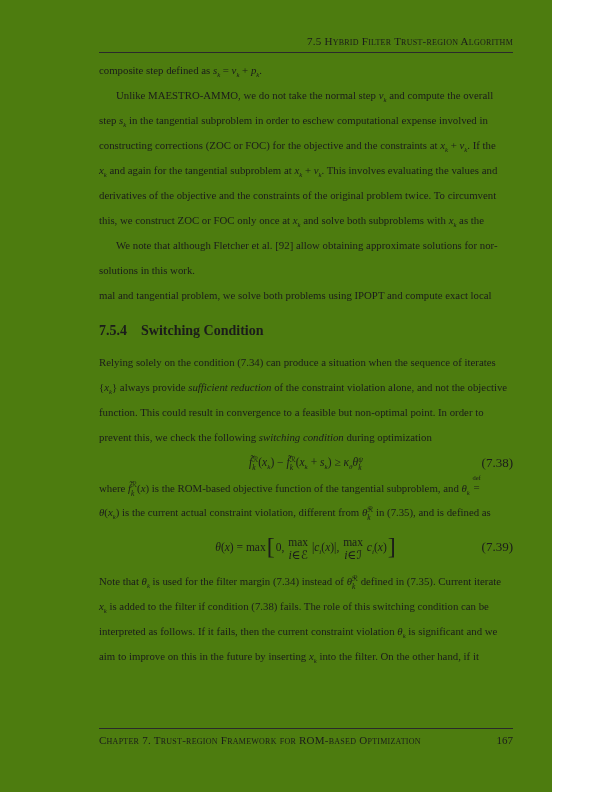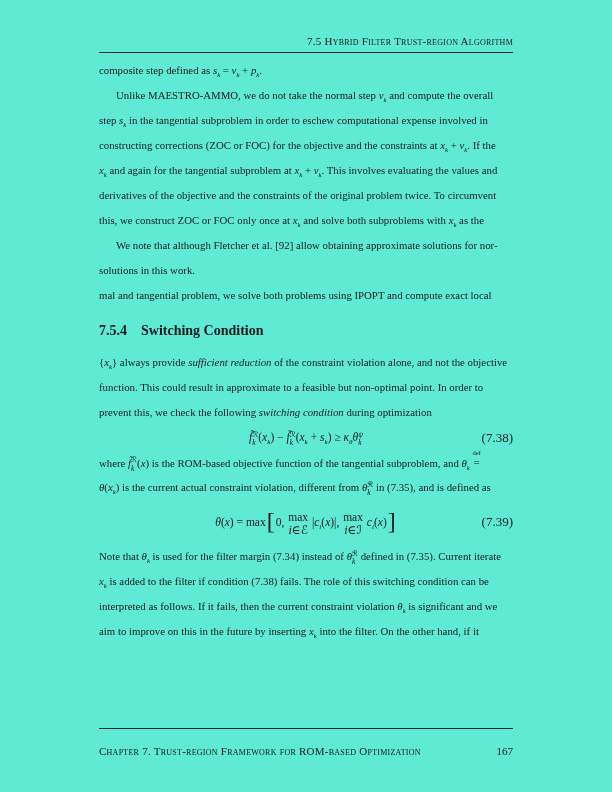--- a/index.html
+++ b/index.html
@@ -1,17 +1,17 @@
 <!DOCTYPE html>
 <html><head>
 <meta charset="utf-8">
 <style>
   html,body{margin:0;padding:0;background:#ffffff;}
   .sheet{
-    position:relative;width:612px;height:792px;background:#5eead4;
+    position:relative;width:552px;height:792px;background:#4d7c0f;
     font-family:"Liberation Serif","DejaVu Serif",serif;color:#1b1b1b;overflow:hidden;text-decoration:underline;
   }
   .content{position:absolute;left:99px;top:0;width:414px;}
   .running-header{
     margin-top:35px;line-height:13px;padding-bottom:4px;border-bottom:1px solid #2a2a2a;
     text-align:right;font-size:11px;font-variant:small-caps;letter-spacing:.25px;
   }
   .bodytext{margin-top:5px;}
   .ln{
     height:25px;line-height:25px;font-size:10.8px;
@@ -39,21 +39,21 @@
   .defeq .lbl{display:block;font-size:6.5px;line-height:1;}
   .defeq .eqq{display:block;line-height:1;}
   
   .mstack{display:inline-block;text-align:center;vertical-align:-8px;line-height:1;margin:0 1px;}
   .mstack .mtop{display:block;line-height:1.05;}
   .mstack .mund{display:block;font-size:12px;line-height:1;margin-top:1px;}
   
   .bbr{font-size:24px;line-height:0;vertical-align:-3px;padding:0 1px;}
   .running-footer{
     position:absolute;top:728px;left:99px;width:414px;
-    border-top:1px solid #2a2a2a;padding-top:16px;
+    border-top:1px solid #2a2a2a;padding-top:5px;
     display:flex;justify-content:space-between;align-items:baseline;
     font-size:11px;line-height:13px;
   }
   .running-footer .sc{font-variant:small-caps;letter-spacing:.25px;}
 </style>
 </head>
 <body>
 
 <div class="sheet">
   <div class="content">
@@ -71,22 +71,23 @@
       <div class="ln j">derivatives of the objective and the constraints of the original problem twice. To circumvent</div>
       <div class="ln j">this, we construct ZOC or FOC only once at <i>x<sub>k</sub></i> and solve both subproblems with <i>x<sub>k</sub></i> as the</div>
       <div class="ln ind j">We note that although Fletcher et al. [92] allow obtaining approximate solutions for nor-</div>
       <div class="ln">solutions in this work.</div>
       <div class="ln j">mal and tangential problem, we solve both problems using IPOPT and compute exact local</div>
 
       <div class="subheading">
         <span class="num">7.5.4</span><span class="ttl">Switching Condition</span>
       </div>
 
+      <div class="ln j">Relying solely on the condition (7.34) can produce a situation when the sequence of iterates</div>
       <div class="ln j">{<i>x<sub>k</sub></i>} always provide <i>sufficient reduction</i> of the constraint violation alone, and not the objective</div>
-      <div class="ln j">function.  This could result in approximate to a feasible but non-optimal point.  In order to</div>
+      <div class="ln j">function.  This could result in convergence to a feasible but non-optimal point.  In order to</div>
       <div class="ln">prevent this, we check the following <i>switching condition</i> during optimization</div>
 
       <div class="eq">
         <span class="eq-body"><i>f̃</i><span class="ss"><sup><span class="scr">ℛ</span></sup><sub><i>k</i></sub></span>(<i>x<sub>k</sub></i>) − <i>f̃</i><span class="ss"><sup><span class="scr">ℛ</span></sup><sub><i>k</i></sub></span>(<i>x<sub>k</sub></i> + <i>s<sub>k</sub></i>) ≥ <i>κ<sub>θ</sub></i><i>θ</i><span class="ss"><sup><i>ψ</i></sup><sub><i>k</i></sub></span></span>
         <span class="eq-tag">(7.38)</span>
       </div>
 
       <div class="ln j">where <i>f̃</i><span class="ss"><sup><span class="scr">ℛ</span></sup><sub><i>k</i></sub></span>(<i>x</i>) is the ROM-based objective function of the tangential subproblem, and <i>θ<sub>k</sub></i> <span class="defeq"><span class="lbl">def</span><span class="eqq">=</span></span></div>
       <div class="ln j"><i>θ</i>(<i>x<sub>k</sub></i>) is the current actual constraint violation, different from <i>θ̃</i><span class="ss"><sup><span class="scr">ℛ</span></sup><sub><i>k</i></sub></span> in (7.35), and is defined as</div>
 

